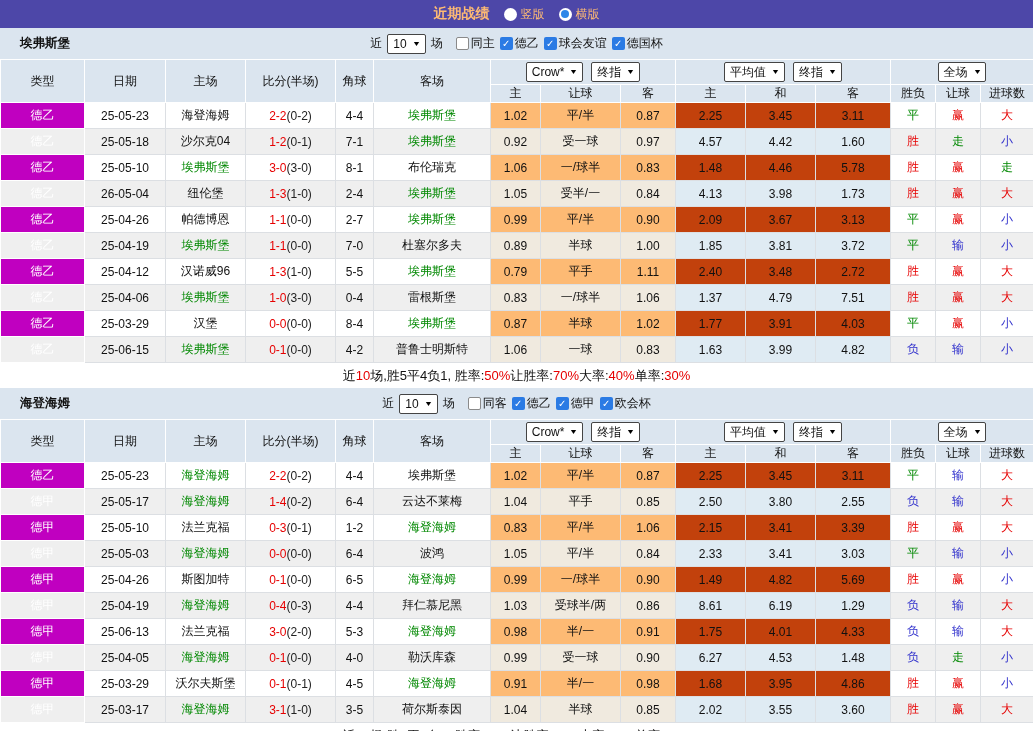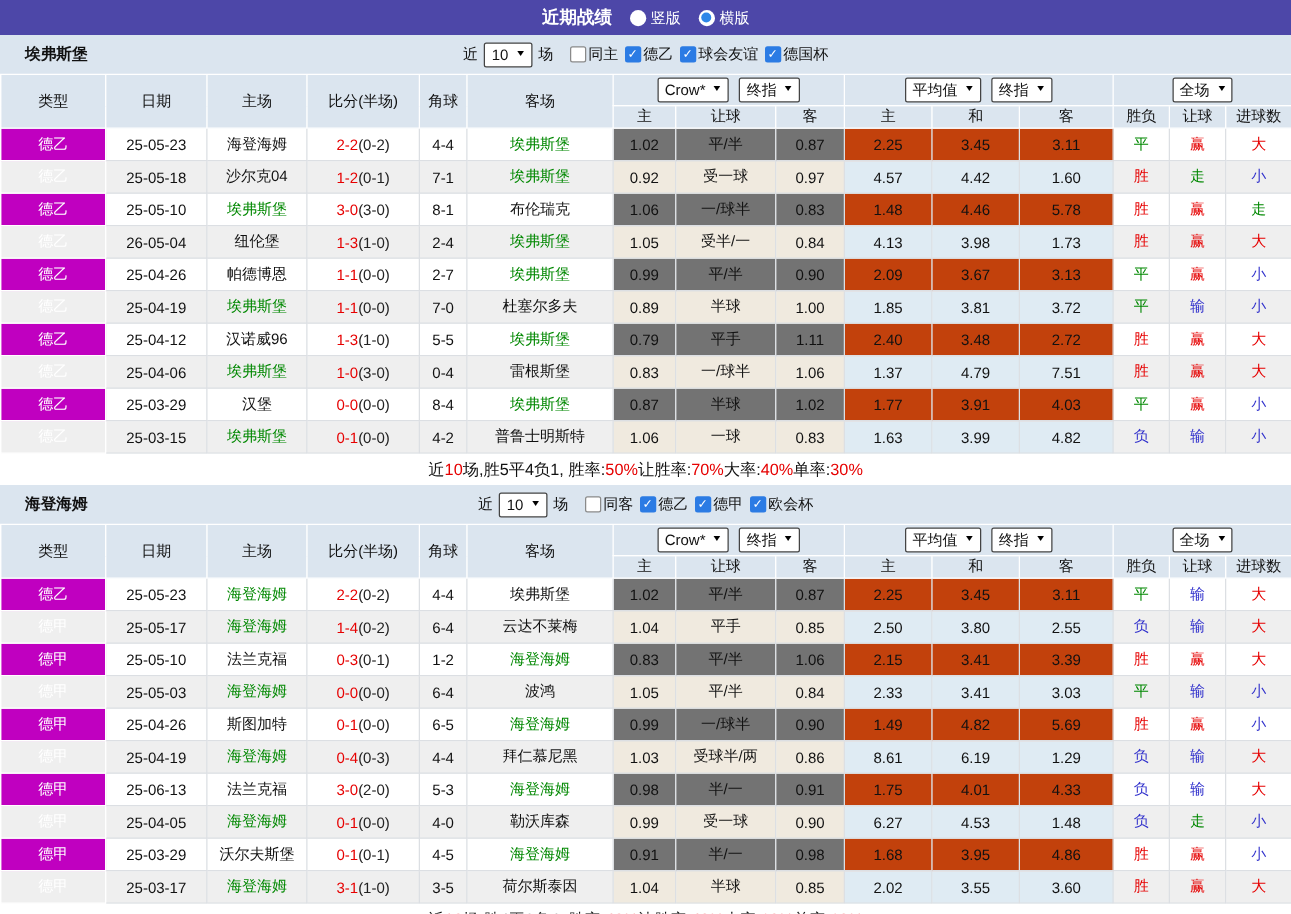--- a/index.html
+++ b/index.html
@@ -1,19 +1,19 @@
 <!DOCTYPE html>
 <html style="--topbar: #4D47A8; --band: #DBE5EF; --league: #C000C0; --subject: #008800; --score: #E60000;"><head>
 <meta charset="utf-8">
 <style>
   *{margin:0;padding:0;box-sizing:border-box}
   html,body{width:1033px;height:731px;overflow:hidden;background:#fff;
     font-family:"Liberation Sans","DejaVu Sans",sans-serif;font-size:12px;color:#111}
   .topbar{height:28px;background:var(--topbar,#4D47A8);display:flex;align-items:center;
-    justify-content:center;gap:14px;color:#ffffff}
+    justify-content:center;gap:14px;color:#fdba74}
   .topbar .title{font-weight:bold;font-size:14px}
   .radios{display:flex;align-items:center;gap:14px}
   .radio-opt{display:inline-flex;align-items:center;gap:4px;cursor:pointer}
   .radio{width:13px;height:13px;border-radius:50%;background:#fff;display:inline-block;position:relative}
   .radio.checked::after{content:"";position:absolute;inset:2.5px;border-radius:50%;background:#2E86E8}
   .band{height:31px;background:var(--band,#DBE5EF);position:relative;display:flex;
     align-items:center;justify-content:center}
   .band .team{position:absolute;left:20px;font-weight:bold;font-size:12.5px}
   .filters{display:flex;align-items:center;gap:5px}
   .filters .cb-opt:first-of-type{margin-left:8px}
@@ -26,21 +26,21 @@
   .cb.on{background:#2B7BE4;color:#fff}
   .cb.off{background:#fff;border:1px solid #8a8a8a}
   table{border-collapse:collapse;width:1033px;table-layout:fixed}
   thead th{background:var(--band,#DBE5EF);border:1px solid #fff;font-weight:normal;font-size:12px}
   tr.hr1 th{height:25px}
   tr.hr2 th{height:15px}
   .grpin{display:flex;justify-content:center;align-items:center;gap:8px}
   tbody td{height:26px;text-align:center;border:1px solid #DCDFE3;background:#fff}
   tr.even td{background:#EFEFEF}
   td.type{background:var(--league,#C000C0);color:#fff;border-color:#fff}
-  td.ah{background:#737373}  tr.even td.ah{background:#F0EADF}
+  td.ah{background:#fdba74}  tr.even td.ah{background:#F0EADF}
   td.eu{background:#c2410c}  tr.even td.eu{background:#DFEBF3}
   .subject{color:var(--subject,#008800)}
   .ft{color:var(--score,#E60000)} .ht{color:#222}
   .summary{height:25px;display:flex;align-items:center;justify-content:center;font-size:13px;background:#fff}
   .summary .red{color:#E60000}
 </style>
 </head>
 <body>
 
 <div class="topbar">
@@ -305,21 +305,21 @@
             <td class="ah">1.02</td>
             <td class="eu">1.77</td>
             <td class="eu">3.91</td>
             <td class="eu">4.03</td>
             <td class="res" style="color:#008800">平</td>
             <td class="res" style="color:#E60000">赢</td>
             <td class="res" style="color:#3030CC">小</td>
           </tr>
           <tr class="even">
             <td class="type">德乙</td>
-            <td class="date">25-03-15</td>
+            <td class="date">25-06-15</td>
             <td class="home"><span class="subject">埃弗斯堡</span></td>
             <td class="score"><span class="ft">0-1</span><span class="ht">(0-0)</span></td>
             <td class="corner">4-2</td>
             <td class="away"><span>普鲁士明斯特</span></td>
             <td class="ah">1.06</td>
             <td class="ah">一球</td>
             <td class="ah">0.83</td>
             <td class="eu">1.63</td>
             <td class="eu">3.99</td>
             <td class="eu">4.82</td>

